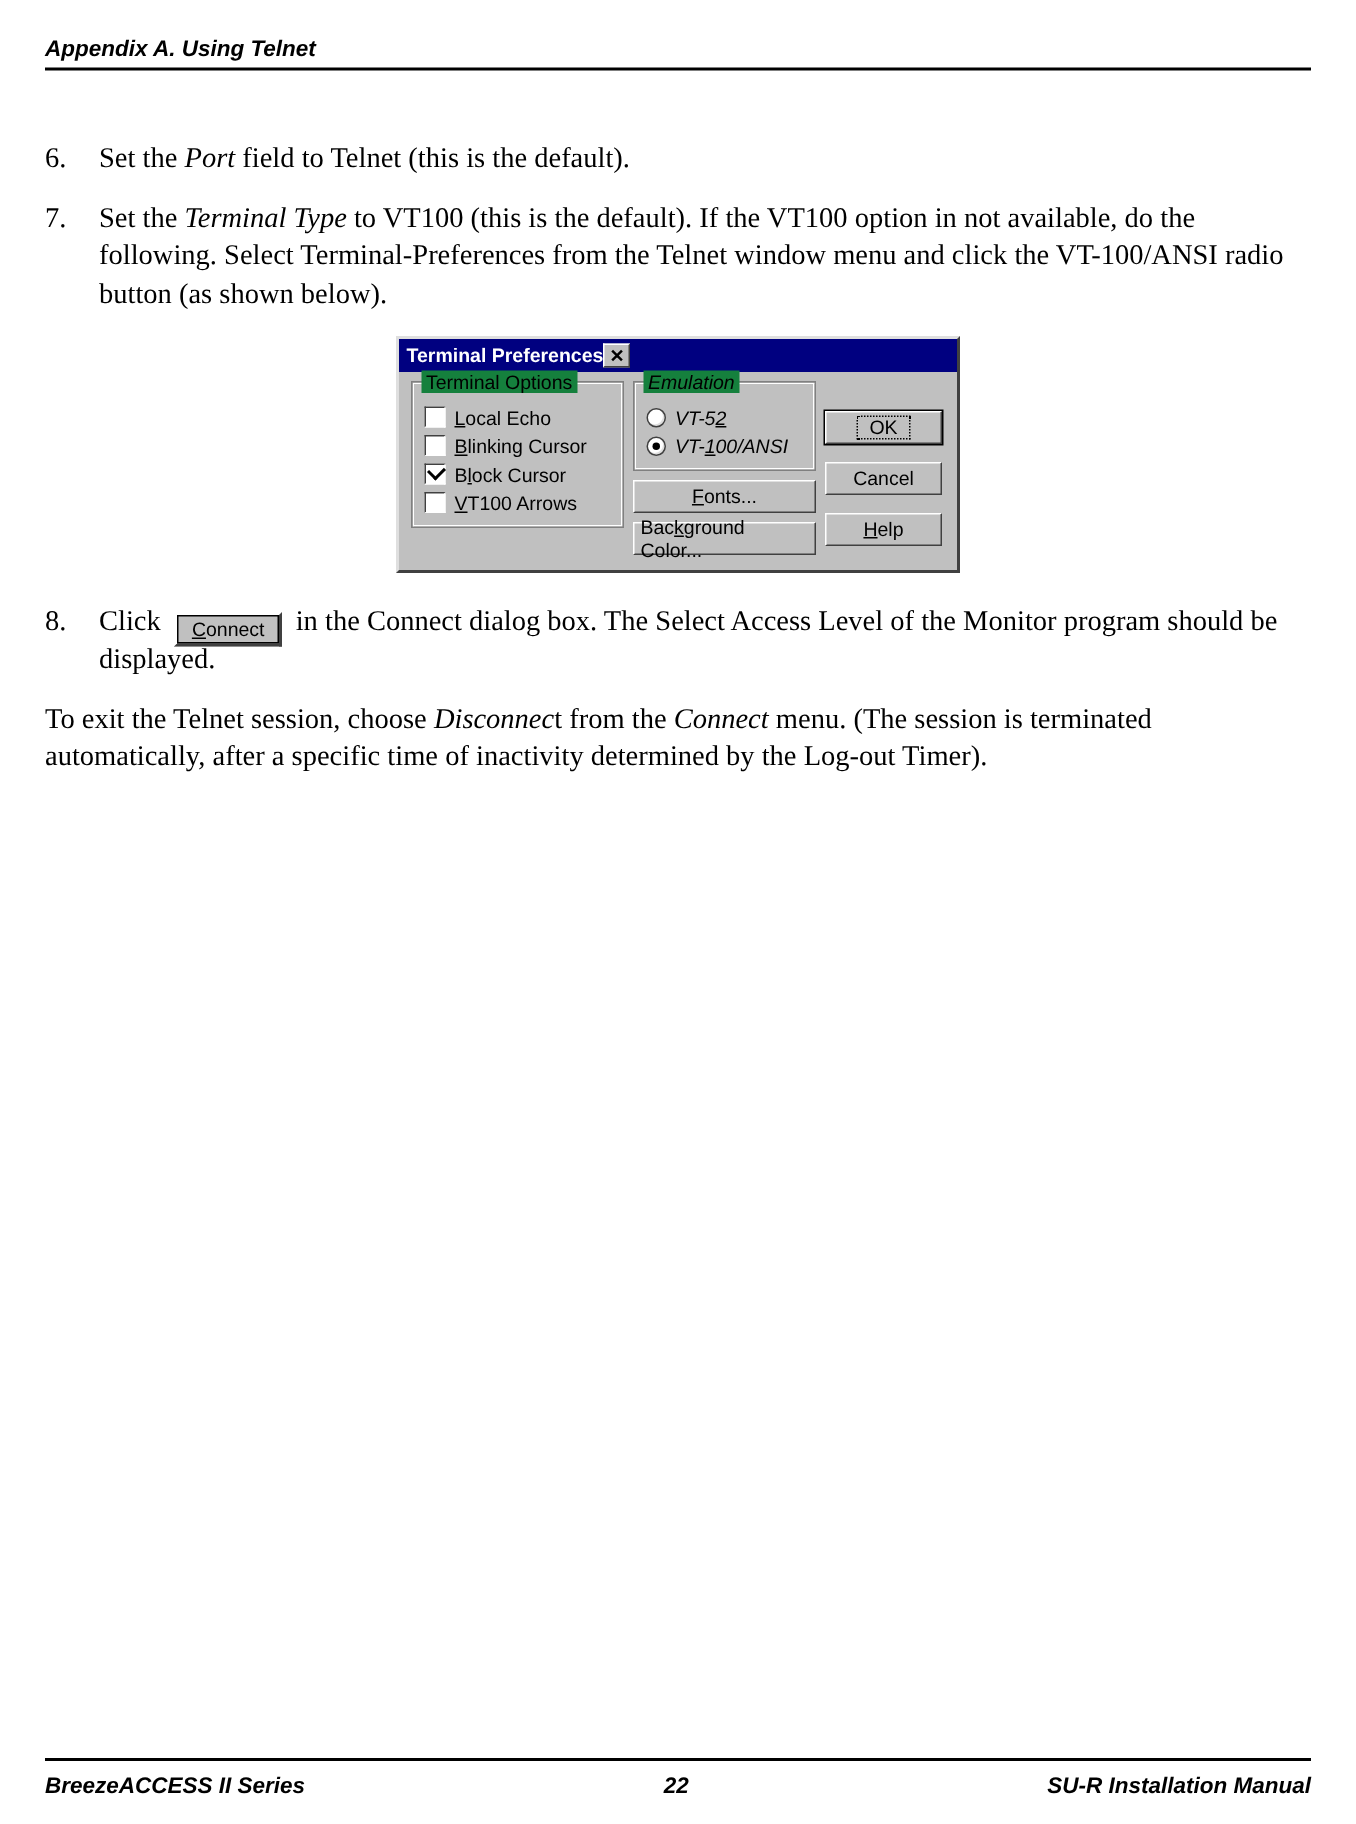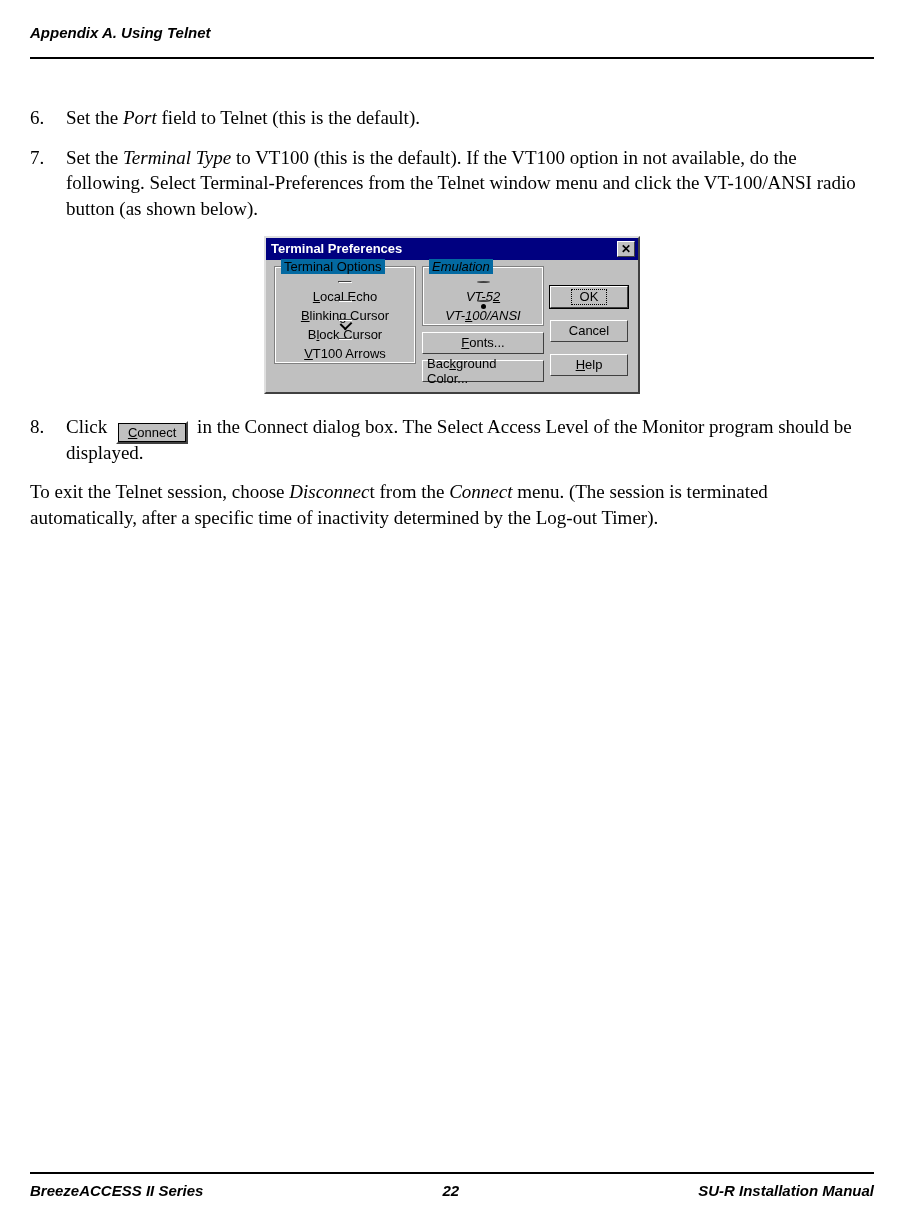--- a/index.html
+++ b/index.html
@@ -13,21 +13,21 @@
       position: relative;
       padding: 24px 30px 0 30px;
     }
     .header {
       display: flex;
       justify-content: space-between;
       font-weight: bold;
       font-style: italic;
       font-family: Arial, Helvetica, sans-serif;
       font-size: 15px;
-      padding-bottom: 16px;
+      padding-bottom: 4px;
       border-bottom: 2px solid #000;
       margin-bottom: 46px;
     }
     .step {
       display: flex;
       margin-bottom: 14px;
       line-height: 1.35;
     }
     .step-num {
       width: 36px;
@@ -49,21 +49,20 @@
       border-right: 2px solid #404040;
       border-bottom: 2px solid #404040;
       font-family: "MS Sans Serif", Tahoma, Arial, sans-serif;
       font-size: 13px;
     }
     .titlebar {
       background: linear-gradient(#000080,#000080);
       color: #fff;
       display: flex;
       align-items: center;
-      justify-content: space-between;
       padding: 2px 3px 2px 5px;
       font-weight: bold;
       height: 22px;
     }
     .titlebar-close {
       width: 18px; height: 16px;
       background: #c0c0c0;
       border-top: 1px solid #fff;
       border-left: 1px solid #fff;
       border-right: 1px solid #404040;
@@ -79,28 +78,27 @@
     .col { display: flex; flex-direction: column; gap: 6px; }
     .groupbox {
       border: 1px solid #808080;
       box-shadow: inset -1px -1px 0 #fff, inset 1px 1px 0 #fff;
       position: relative;
       padding: 14px 8px 8px 8px;
     }
     .grouplabel {
       position: absolute;
       top: -8px; left: 6px;
-      background: #0369a1;
+      background: #15803d;
       padding: 0 3px;
       font-size: 13px;
     }
     .checkrow, .radiorow {
       display: flex; align-items: center; gap: 6px;
       height: 19px;
-      flex-direction: column;
     }
     .checkbox {
       width: 14px; height: 14px;
       background: #fff;
       border-top: 1px solid #404040;
       border-left: 1px solid #404040;
       border-right: 1px solid #fff;
       border-bottom: 1px solid #fff;
       position: relative;
     }

